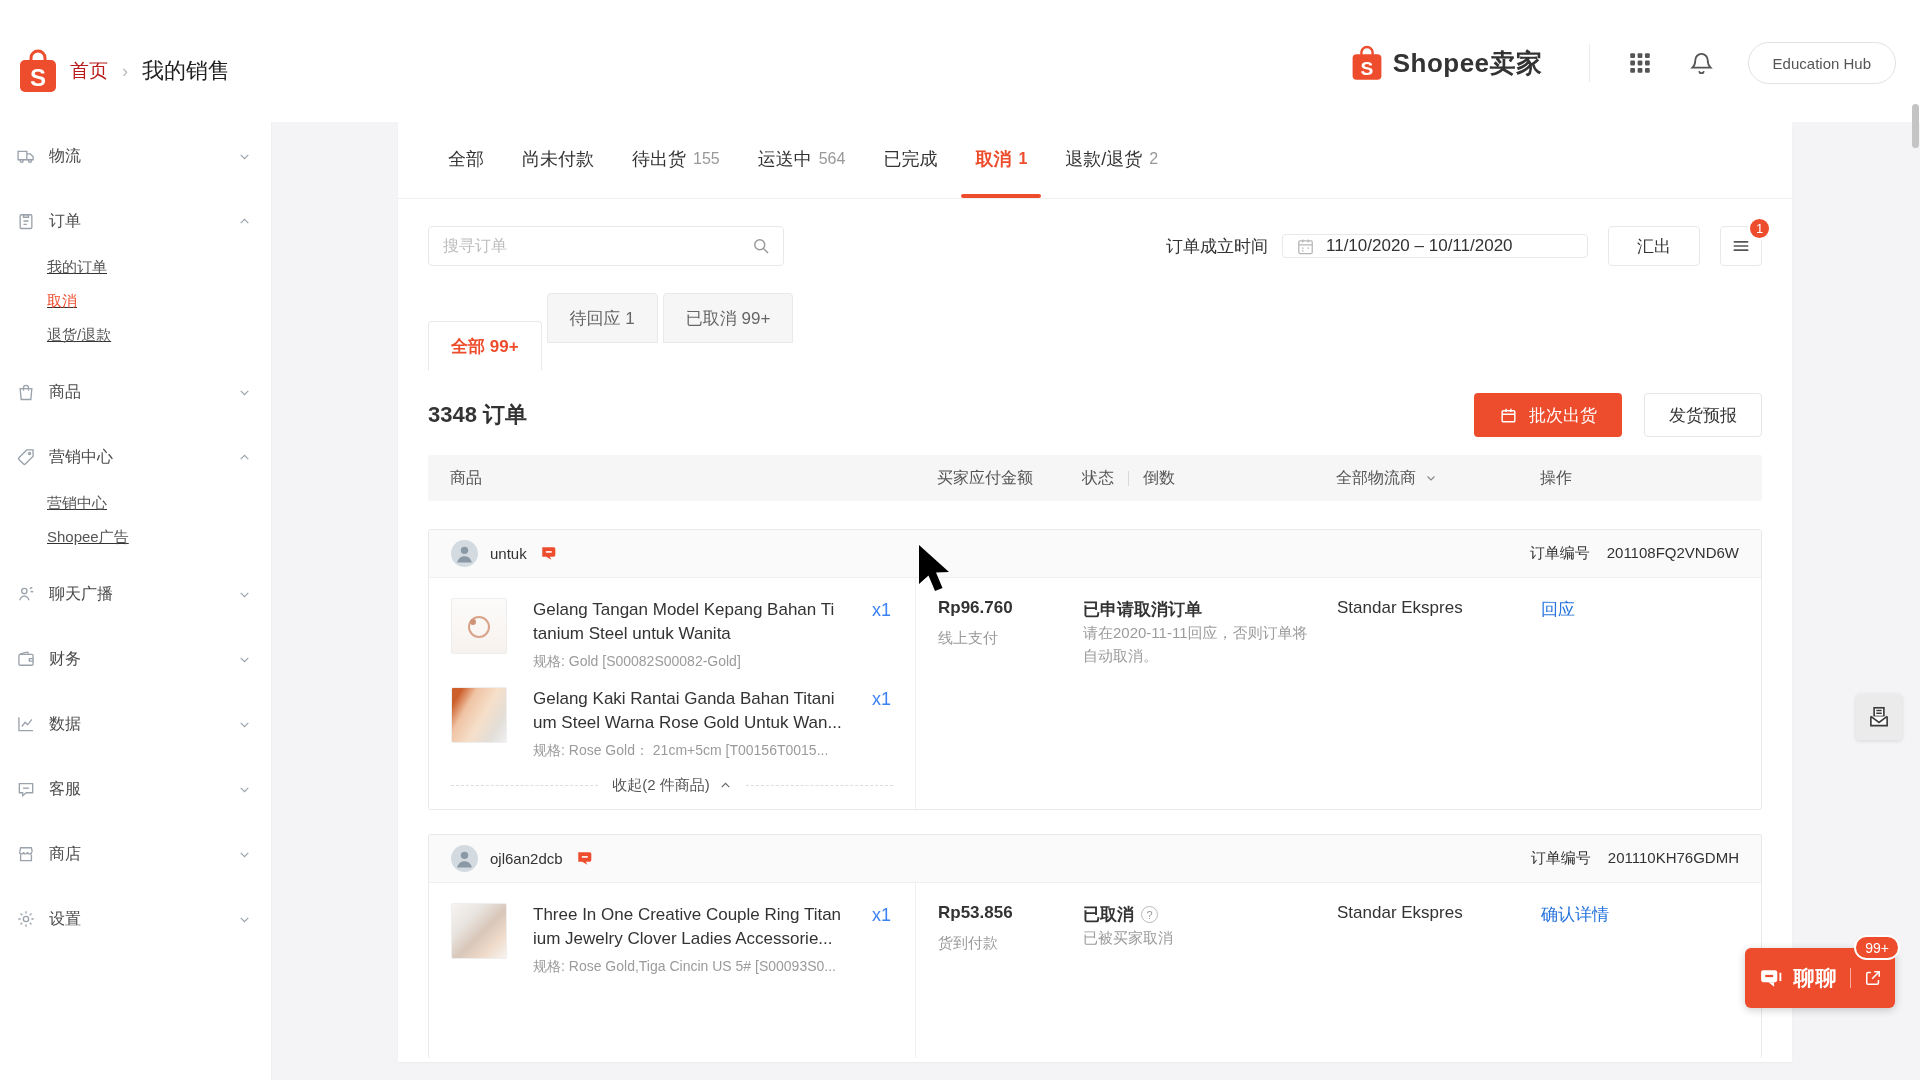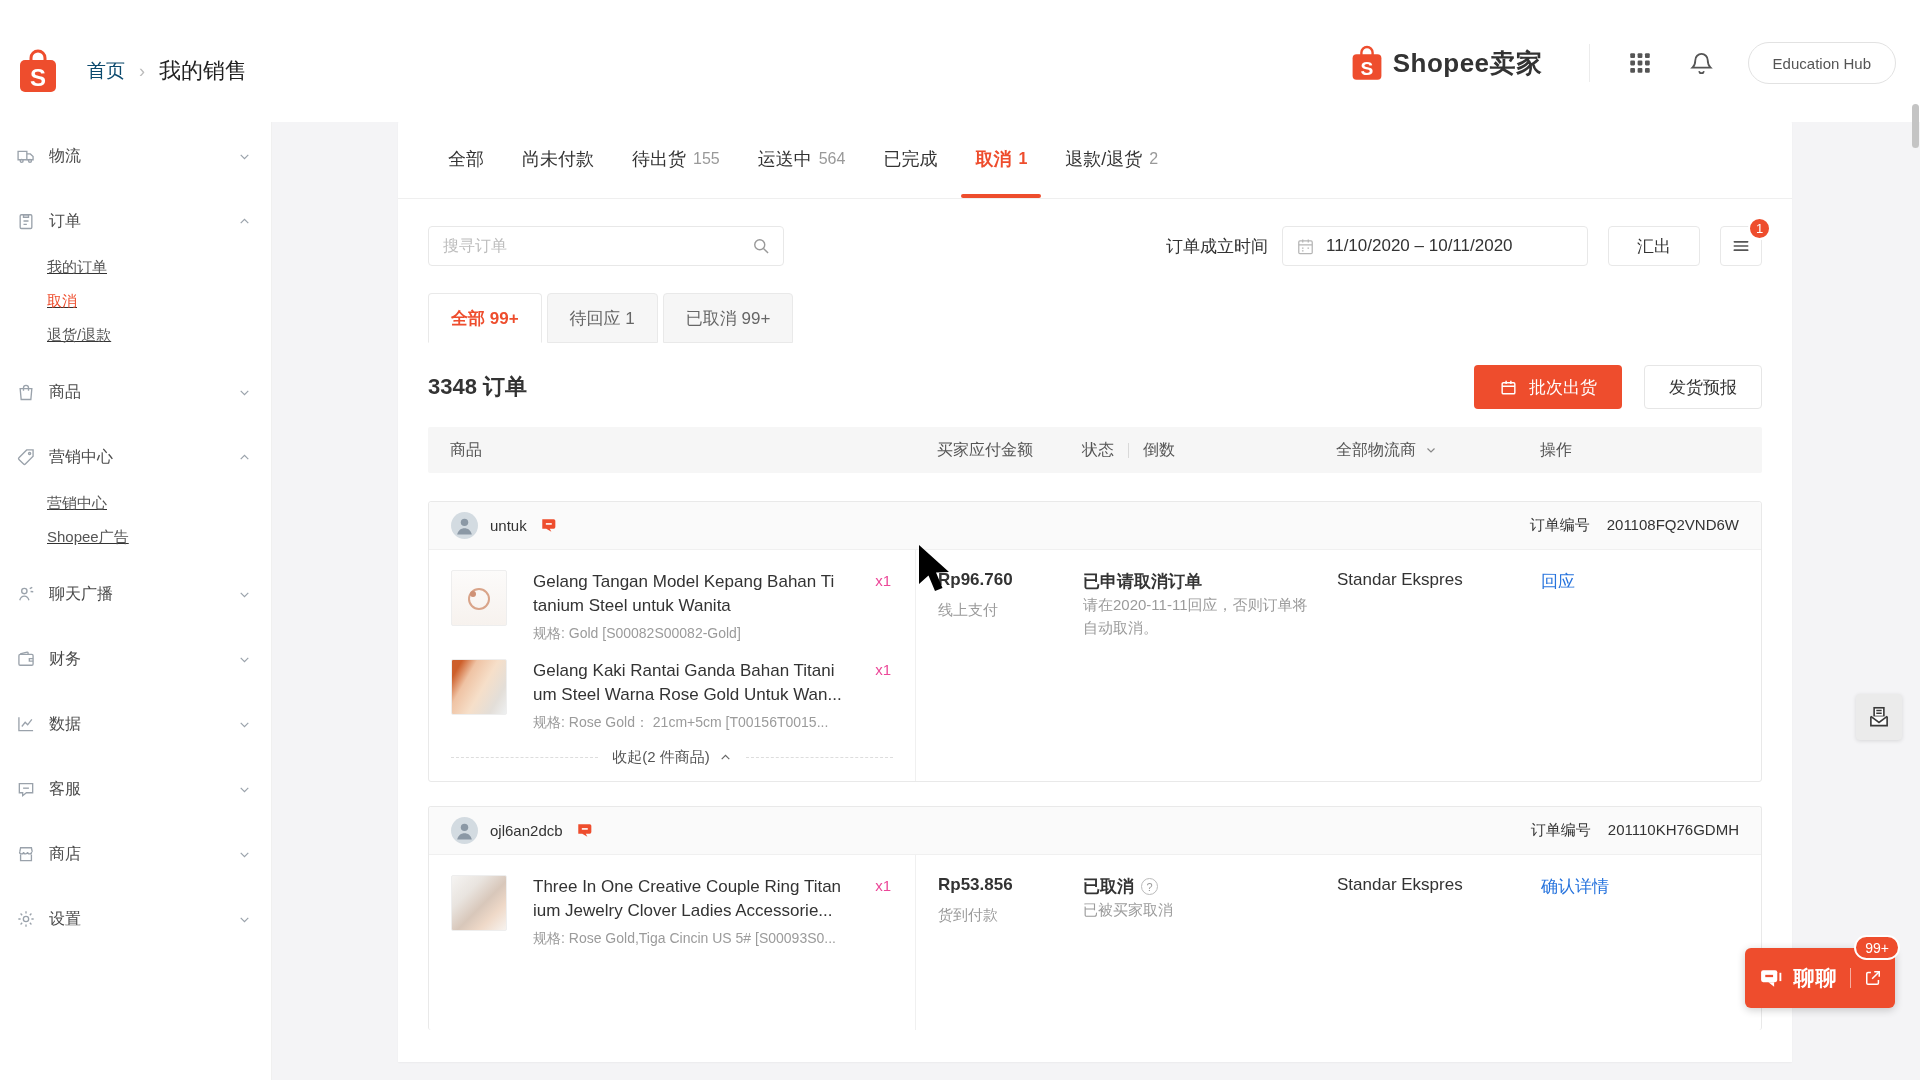--- a/index.html
+++ b/index.html
@@ -11,21 +11,21 @@
     color: #333;
   }
   svg { display: block; }
 
   
   .header {
     position: absolute; left: 0; top: 0; width: 1920px; height: 122px;
     background: #fff; z-index: 5;
   }
   .header-left { position: absolute; left: 18px; top: 48px; display: flex; align-items: center; }
-  .crumb-home { font-size: 19px; color: #0c4a6e; margin-left: 29px; cursor: pointer; }
+  .crumb-home { font-size: 19px; color: #b91c1c; margin-left: 12px; cursor: pointer; }
   .crumb-sep { font-size: 18px; color: #bbb; margin: 0 14px; }
   .crumb-current { font-size: 22px; color: #222; }
   .header-right { position: absolute; right: 24px; top: 42px; display: flex; align-items: center; }
   .brand { display: flex; align-items: center; }
   .brand-text { font-size: 26px; font-weight: bold; color: #333; margin-left: 10px; letter-spacing: .5px; }
   .hdr-divider { width: 1px; height: 38px; background: #ececec; margin: 0 30px 0 46px; }
   .hdr-icon-btn { width: 40px; height: 40px; display: flex; align-items: center; justify-content: center; cursor: pointer; }
   .hdr-icon-btn + .hdr-icon-btn { margin-left: 22px; }
   .edu-pill {
     margin-left: 26px; height: 42px; padding: 0 24px; border: 1px solid #e2e2e2;
@@ -75,21 +75,21 @@
   .search-box {
     width: 356px; height: 40px; border: 1px solid #e8e8e8; border-radius: 4px;
     display: flex; align-items: center; background: #fff;
   }
   .search-box input { border: 0; outline: 0; flex: 1; padding: 0 14px; font-size: 16px; color: #333; font-family: inherit; background: transparent; }
   .search-box input::placeholder { color: #bdbdbd; }
   .search-box .mag { margin-right: 12px; }
   .filter-spacer { flex: 1; }
   .date-label { font-size: 17px; color: #333; margin-right: 14px; }
   .date-box {
-    width: 306px; height: 40px; border: 1px solid #e8e8e8; border-radius: 4px;
+    width: 306px; height: 24px; border: 1px solid #e8e8e8; border-radius: 4px;
     display: flex; align-items: center; padding: 0 13px; cursor: pointer; background: #fff;
   }
   .date-box .date-text { font-size: 17px; color: #333; margin-left: 11px; }
   .export-btn {
     margin-left: 20px; width: 92px; height: 40px; border: 1px solid #e8e8e8; border-radius: 4px;
     background: #fff; font-size: 17px; color: #333; display: flex; align-items: center; justify-content: center; cursor: pointer;
   }
   .menu-btn {
     margin-left: 20px; width: 42px; height: 40px; border: 1px solid #e8e8e8; border-radius: 4px;
     background: #fff; display: flex; align-items: center; justify-content: center; position: relative; cursor: pointer;
@@ -100,21 +100,21 @@
     display: flex; align-items: center; justify-content: center;
   }
 
   
   .subtabs-row { display: flex; padding: 0 30px; margin-top: 27px; }
   .subtab {
     height: 50px; padding: 0 22px; display: flex; align-items: center; font-size: 17px;
     border: 1px solid #e9e9e9; border-radius: 4px 4px 0 0; background: #f6f6f6; color: #666;
     margin-right: 5px; cursor: pointer;
   }
-  .subtab.active { background: #fff; color: #ee4d2d; font-weight: bold; border-bottom-color: #fff; }
+  .subtab.active { background: #fff; color: #ee4d2d; font-weight: bold; border-bottom-color: #fff; margin-top: 28px; }
 
   
   .summary-row { display: flex; align-items: center; padding: 22px 30px 0 30px; }
   .orders-count { font-size: 22px; font-weight: bold; color: #333; }
   .summary-spacer { flex: 1; }
   .batch-btn {
     height: 44px; padding: 0 25px; background: #ee4d2d; border-radius: 4px; color: #fff;
     font-size: 17px; display: flex; align-items: center; cursor: pointer;
   }
   .batch-btn .b-label { margin-left: 11px; }
@@ -156,21 +156,21 @@
   .row-body { display: flex; align-items: stretch; }
   .product-cell { width: 487px; border-right: 1px solid #f0f0f0; padding: 20px 22px 14px 22px; }
   .product { display: flex; margin-bottom: 16px; }
   .p-img { width: 56px; height: 56px; border-radius: 2px; border: 1px solid #eee; flex: none; cursor: pointer; }
   .p-img-bracelet { background: linear-gradient(180deg, #fcfbfa 0%, #f7f2ee 100%); display:flex; align-items:center; justify-content:center; }
   .p-img-anklet { background: linear-gradient(120deg, #cd5f2b 0%, #cd5f2b 12%, #efc3a4 30%, #f6dfc9 55%, #e3ded8 80%, #eef0f1 100%); }
   .p-img-rings { background: linear-gradient(135deg, #f5f4f2 0%, #e9e4df 30%, #d8c7ba 55%, #efd9c8 75%, #f7f3ef 100%); }
   .p-info { margin-left: 26px; flex: 1; position: relative; }
   .p-title { font-size: 17px; color: #333; line-height: 24px; width: 326px; cursor: pointer; }
   .p-title span { display: block; }
-  .p-qty { position: absolute; right: 2px; top: 2px; font-size: 15px; color: #ec4899; }
+  .p-qty { position: absolute; right: 2px; top: 2px; font-size: 18px; color: #3b82f6; }
   .p-spec { font-size: 14px; color: #9b9b9b; margin-top: 7px; }
   .collapse-row { display: flex; align-items: center; margin-top: 6px; }
   .collapse-row .dash { flex: 1; border-top: 1px dashed #ddd; }
   .collapse-toggle { display: flex; align-items: center; margin: 0 14px; color: #555; font-size: 15px; cursor: pointer; }
   .collapse-toggle .chev { margin-left: 9px; }
 
   .detail-area { flex: 1; display: flex; padding-top: 20px; }
   .d-amount { width: 145px; padding-left: 22px; }
   .amount { font-size: 17px; font-weight: bold; color: #333; }
   .payment { font-size: 15px; color: #9b9b9b; margin-top: 11px; }

